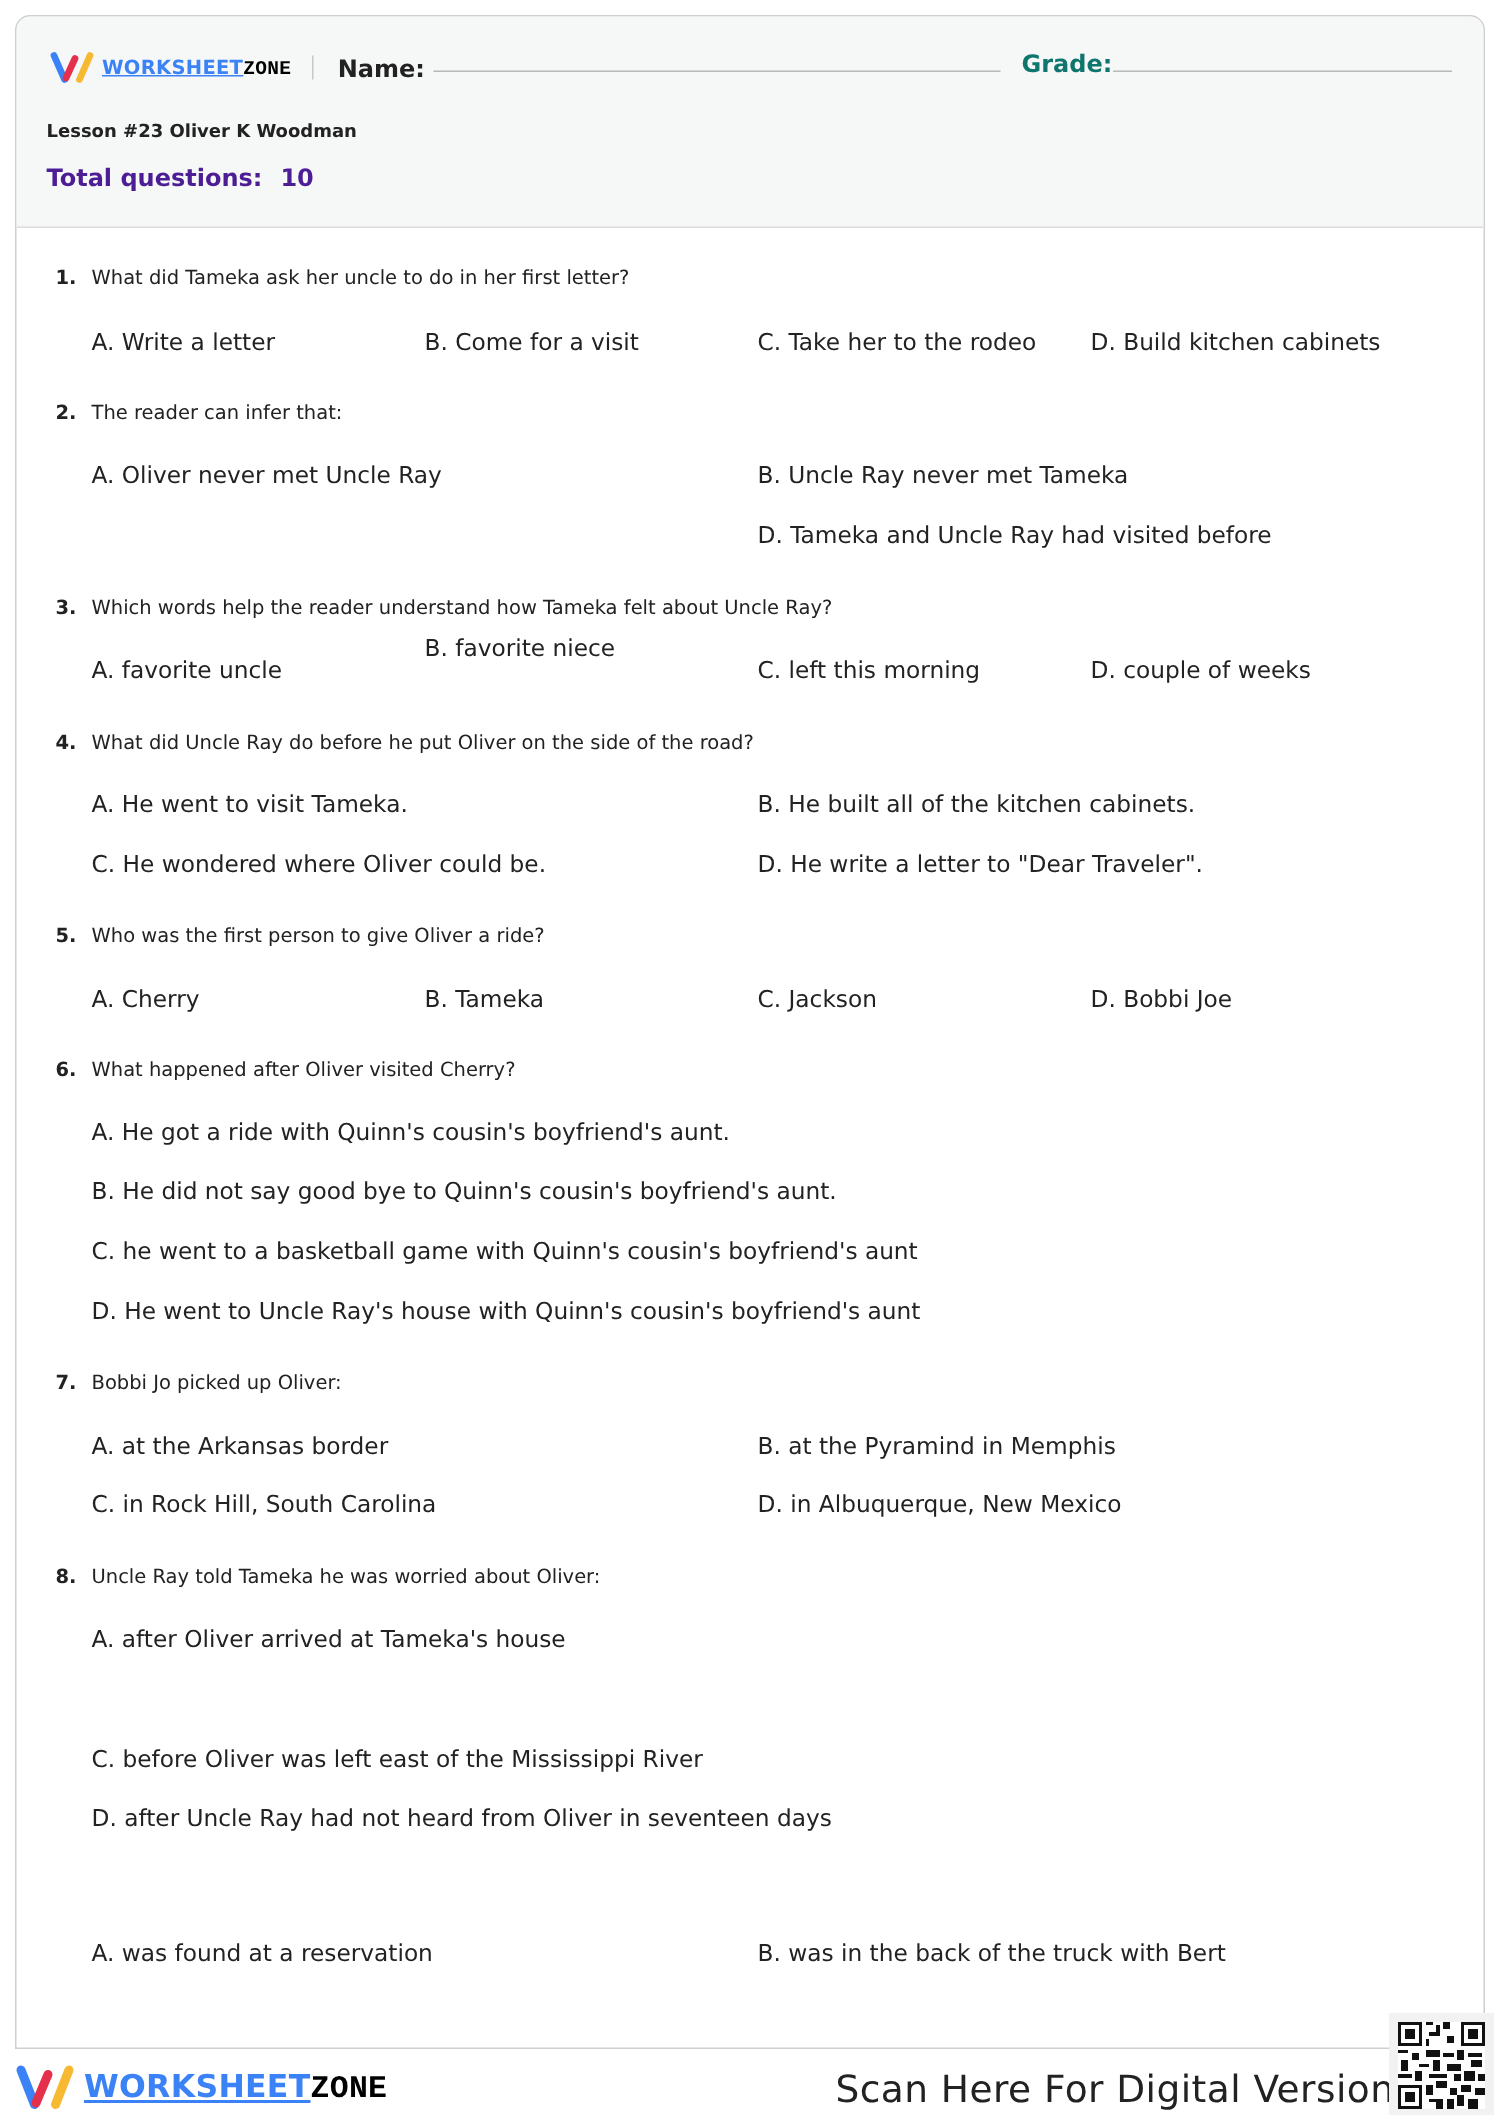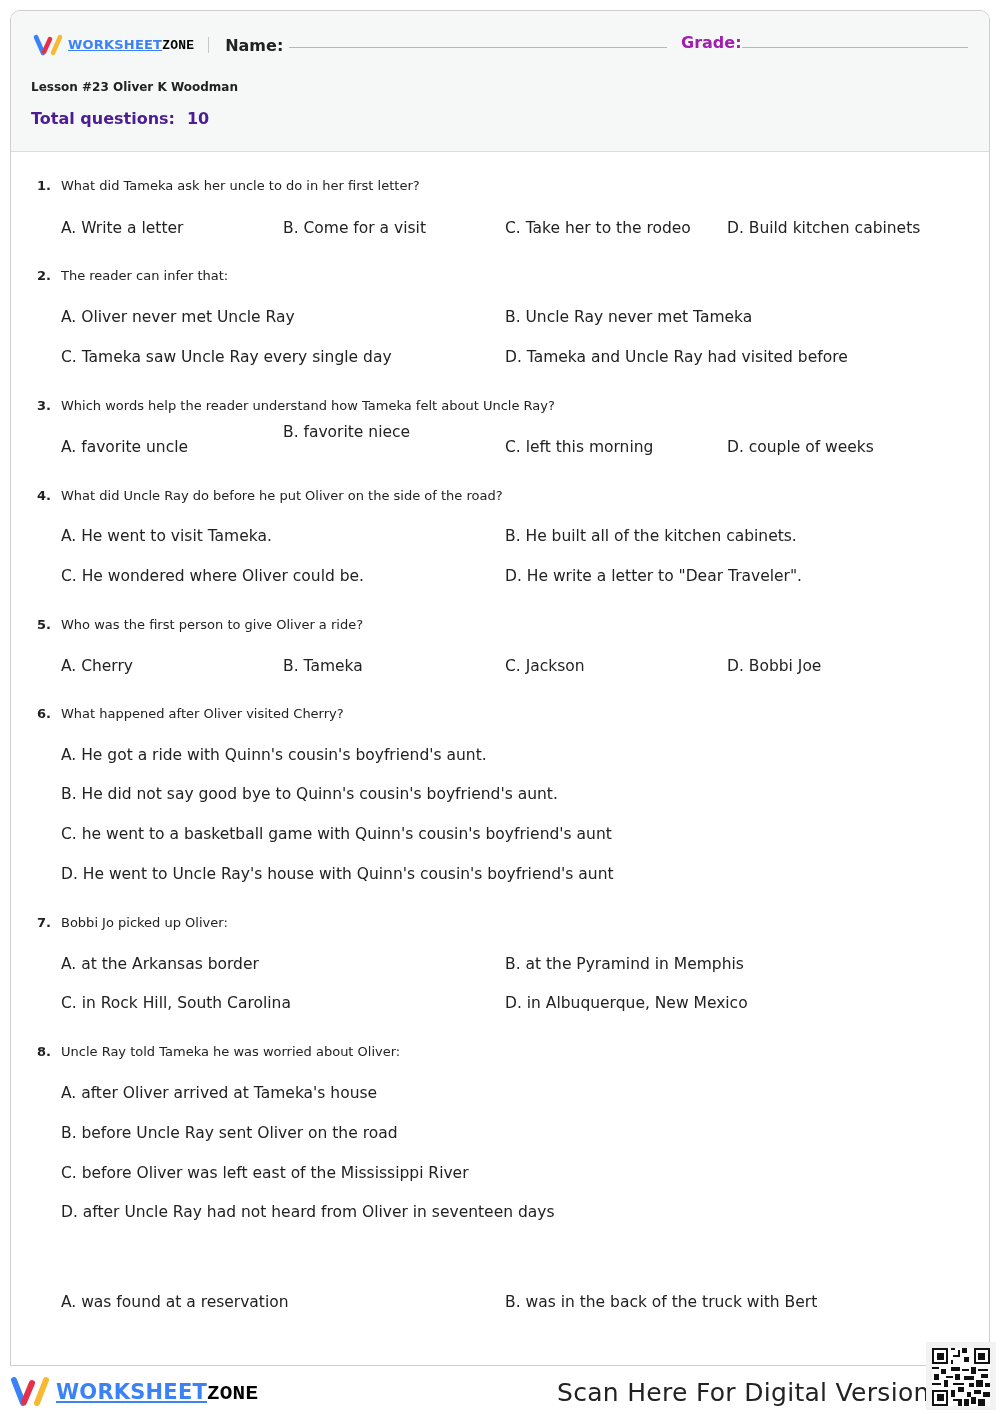--- a/index.html
+++ b/index.html
@@ -16,21 +16,21 @@
       position: relative;
     }
     .logo-row { position: absolute; left: 22px; top: 22px; display: flex; align-items: center; height: 24px; }
     .logo-mark { width: 32px; height: 22px; position: relative; }
     .logo-text { font-family: "DejaVu Sans", sans-serif; font-weight: bold; font-size: 13px; letter-spacing: 0.2px; margin-left: 3px; }
     .logo-text .w { color: #3b82f6; text-decoration: underline; }
     .logo-text .z { color: #000000; font-family: Liberation Mono, monospace; }
     .sep { width: 1px; height: 16px; background: #c8c8c8; margin: 0 16px 0 14px; }
     .field-label { font-size: 16px; font-weight: bold; color: #222; }
     .name-line { position: absolute; left: 278px; top: 36px; width: 378px; border-bottom: 1px solid #b8b8b8; }
-    .grade-label { position: absolute; left: 670px; top: 22px; font-size: 16px; font-weight: bold; color: #a21caf; }
+    .grade-label { position: absolute; left: 670px; top: 22px; font-size: 16px; font-weight: bold; color: #0f766e; }
     .grade-line { position: absolute; left: 731px; top: 36px; width: 226px; border-bottom: 1px solid #b8b8b8; }
     .lesson-title { position: absolute; left: 20px; top: 69px; font-size: 12px; font-weight: bold; color: #222; }
     .total { position: absolute; left: 20px; top: 98px; font-size: 16px; font-weight: bold; color: #4c1d95; }
     .total .num { margin-left: 12px; }
 
     .q { position: absolute; left: 26px; font-size: 13px; color: #222; }
     .q .num { font-weight: bold; display: inline-block; width: 24px; }
     .opt { position: absolute; font-size: 15.5px; color: #222; white-space: nowrap; }
 
     .footer-logo { position: absolute; left: 10px; top: 1376px; display: flex; align-items: center; }
@@ -66,21 +66,20 @@
 
   <div class="q" style="top:167px"><span class="num">1.</span><span>What did Tameka ask her uncle to do in her first letter?</span></div>
   <div class="opt" style="left:50px;top:208px">A. Write a letter</div>
   <div class="opt" style="left:272px;top:208px">B. Come for a visit</div>
   <div class="opt" style="left:494px;top:208px">C. Take her to the rodeo</div>
   <div class="opt" style="left:716px;top:208px">D. Build kitchen cabinets</div>
 
   <div class="q" style="top:257px"><span class="num">2.</span><span>The reader can infer that:</span></div>
   <div class="opt" style="left:50px;top:297px">A. Oliver never met Uncle Ray</div>
   <div class="opt" style="left:494px;top:297px">B. Uncle Ray never met Tameka</div>
-  <div class="opt" style="left:50px;top:337px">C. Tameka saw Uncle Ray every single day</div>
   <div class="opt" style="left:494px;top:337px">D. Tameka and Uncle Ray had visited before</div>
 
   <div class="q" style="top:387px"><span class="num">3.</span><span>Which words help the reader understand how Tameka felt about Uncle Ray?</span></div>
   <div class="opt" style="left:50px;top:427px">A. favorite uncle</div>
   <div class="opt" style="left:272px;top:412px">B. favorite niece</div>
   <div class="opt" style="left:494px;top:427px">C. left this morning</div>
   <div class="opt" style="left:716px;top:427px">D. couple of weeks</div>
 
   <div class="q" style="top:477px"><span class="num">4.</span><span>What did Uncle Ray do before he put Oliver on the side of the road?</span></div>
   <div class="opt" style="left:50px;top:516px">A. He went to visit Tameka.</div>
@@ -101,21 +100,20 @@
   <div class="opt" style="left:50px;top:854px">D. He went to Uncle Ray's house with Quinn's cousin's boyfriend's aunt</div>
 
   <div class="q" style="top:904px"><span class="num">7.</span><span>Bobbi Jo picked up Oliver:</span></div>
   <div class="opt" style="left:50px;top:944px">A. at the Arkansas border</div>
   <div class="opt" style="left:494px;top:944px">B. at the Pyramind in Memphis</div>
   <div class="opt" style="left:50px;top:983px">C. in Rock Hill, South Carolina</div>
   <div class="opt" style="left:494px;top:983px">D. in Albuquerque, New Mexico</div>
 
   <div class="q" style="top:1033px"><span class="num">8.</span><span>Uncle Ray told Tameka he was worried about Oliver:</span></div>
   <div class="opt" style="left:50px;top:1073px">A. after Oliver arrived at Tameka's house</div>
-  <div class="opt" style="left:50px;top:1113px">B. before Uncle Ray sent Oliver on the road</div>
   <div class="opt" style="left:50px;top:1153px">C. before Oliver was left east of the Mississippi River</div>
   <div class="opt" style="left:50px;top:1192px">D. after Uncle Ray had not heard from Oliver in seventeen days</div>
 
   <div class="opt" style="left:50px;top:1282px">A. was found at a reservation</div>
   <div class="opt" style="left:494px;top:1282px">B. was in the back of the truck with Bert</div>
 </div>
 
 <div class="footer-logo">
   <div class="logo-mark">
     <svg width="42" height="32" viewBox="0 0 42 32">

